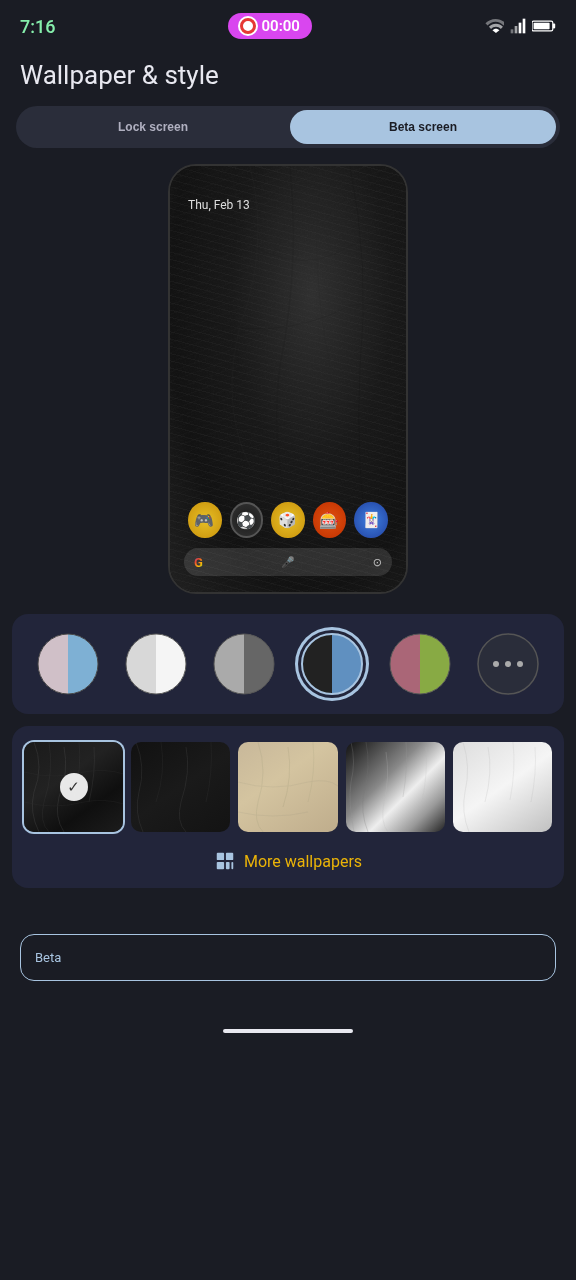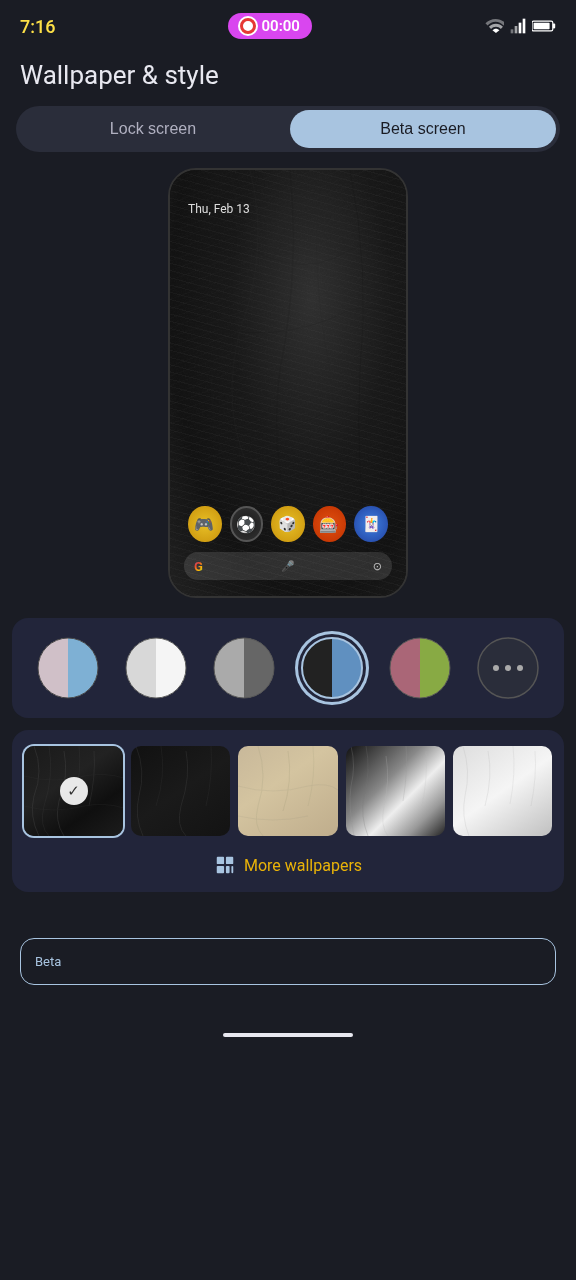--- a/index.html
+++ b/index.html
@@ -17,21 +17,21 @@
     .status-bar {
       display: flex;
       justify-content: space-between;
       align-items: center;
       padding: 10px 20px 6px;
       height: 48px;
     }
     .status-time {
       font-size: 18px;
       font-weight: 500;
-      color: #fde047;
+      color: #86efac;
     }
     .status-recording {
       background: #d946ef;
       border-radius: 20px;
       padding: 4px 12px;
       display: flex;
       align-items: center;
       gap: 6px;
       color: #fff;
       font-size: 15px;
@@ -69,23 +69,23 @@
       border-radius: 30px;
       background: #2a2d3a;
       padding: 4px;
       gap: 4px;
     }
     .tab-btn {
       flex: 1;
       border: none;
       border-radius: 25px;
       padding: 10px 0;
-      font-size: 16px;
+      font-size: 12px;
       cursor: pointer;
-      font-weight: 400;
+      font-weight: 700;
       transition: background 0.2s;
     }
     .tab-btn.inactive {
       background: transparent;
       color: #b0b0c0;
     }
     .tab-btn.active {
       background: #a8c4e0;
       color: #1a1c24;
     }

